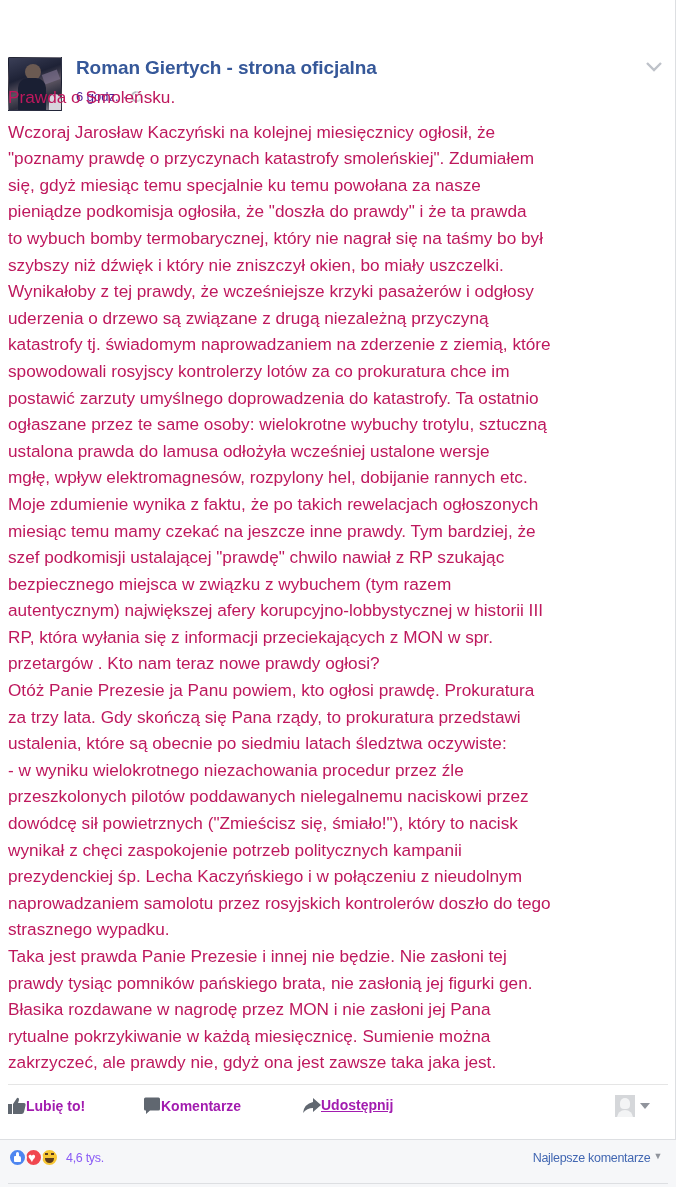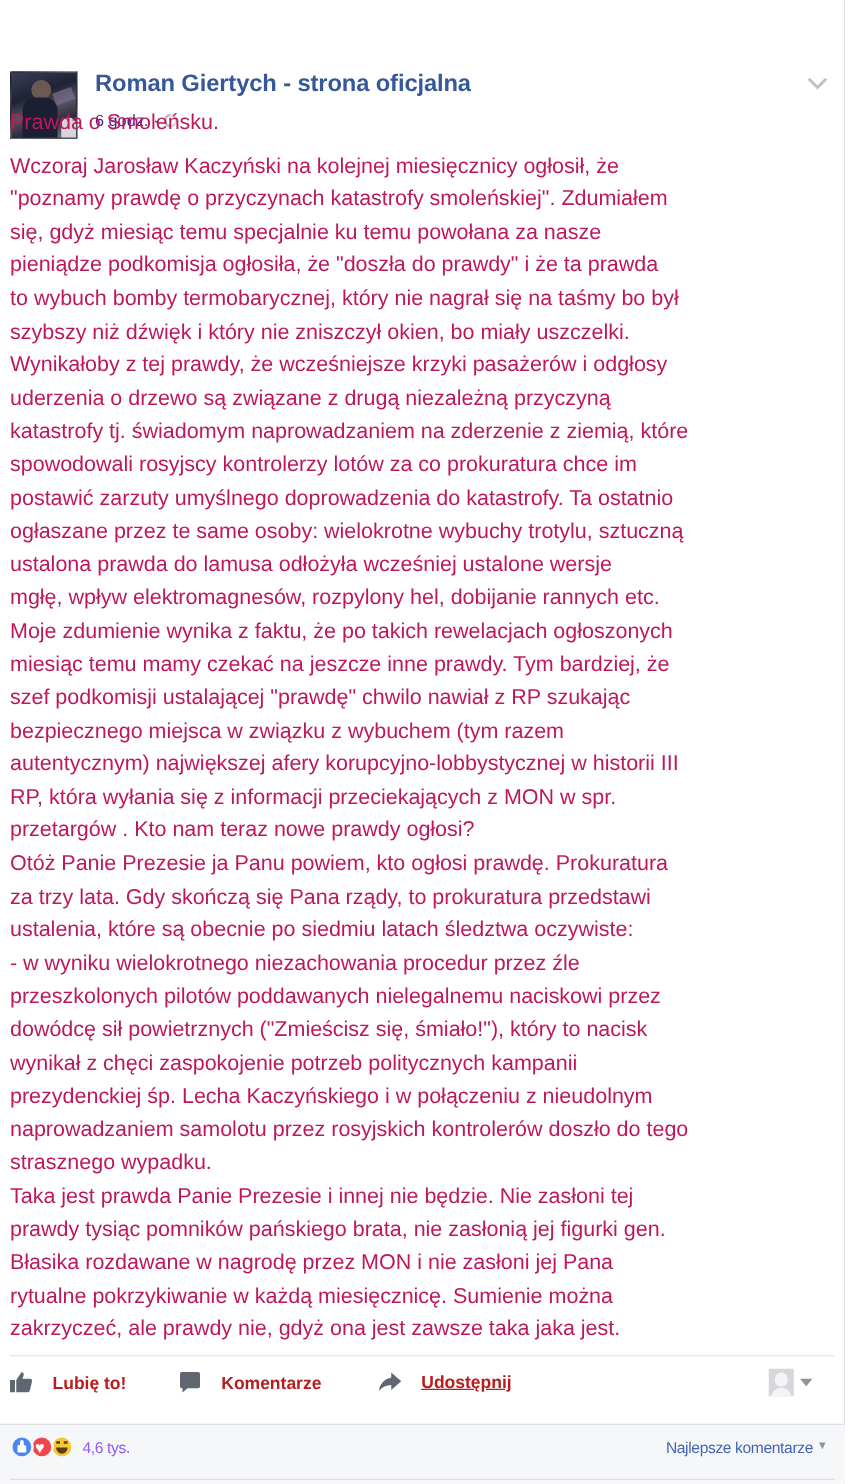--- a/index.html
+++ b/index.html
@@ -55,22 +55,22 @@
     .body-text .line { white-space: nowrap; }
 
     .divider1 {
       position: absolute; left: 8px; top: 1084px; width: 660px; height: 1px; background: #e5e5e5;
     }
 
     .actions {
       position: absolute; left: 0; top: 1085px; width: 676px; height: 45px;
     }
     .action {
-      position: absolute; top: 12px; display: flex; align-items: center; gap: 16px;
-      font-size: 14px; font-weight: bold; color: #b91c1c; cursor: pointer;
+      position: absolute; top: 12px; display: flex; align-items: center; gap: 0;
+      font-size: 14px; font-weight: bold; color: #a21caf; cursor: pointer;
     }
     .action.like { left: 8px; }
     .action.comment { left: 143px; }
     .action.share { left: 303px; text-decoration: underline; }
     .action svg { display: block; }
 
     .viewer-select {
       position: absolute; left: 615px; top: 10px; display: flex; align-items: center; gap: 5px; cursor: pointer;
     }
     .viewer-avatar {

